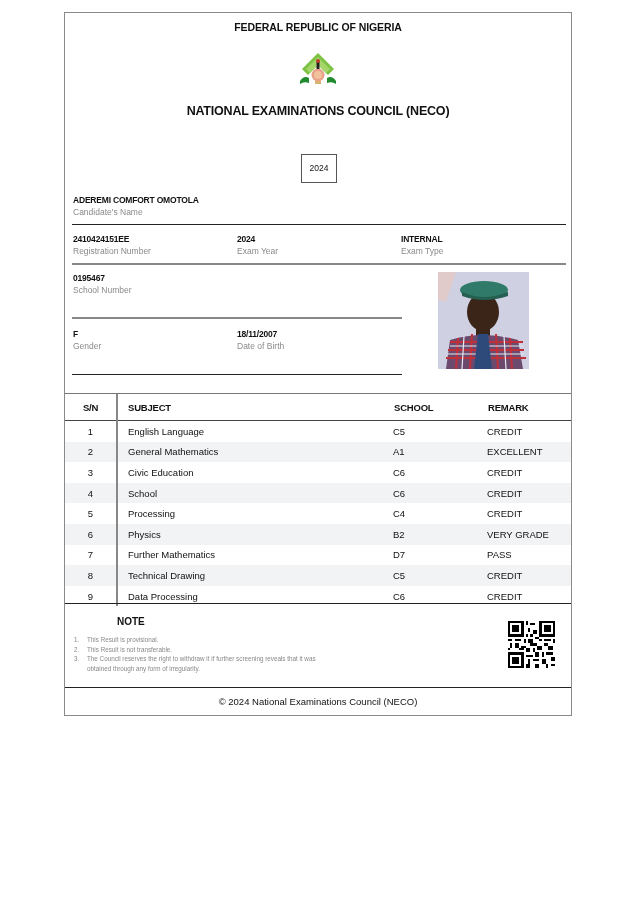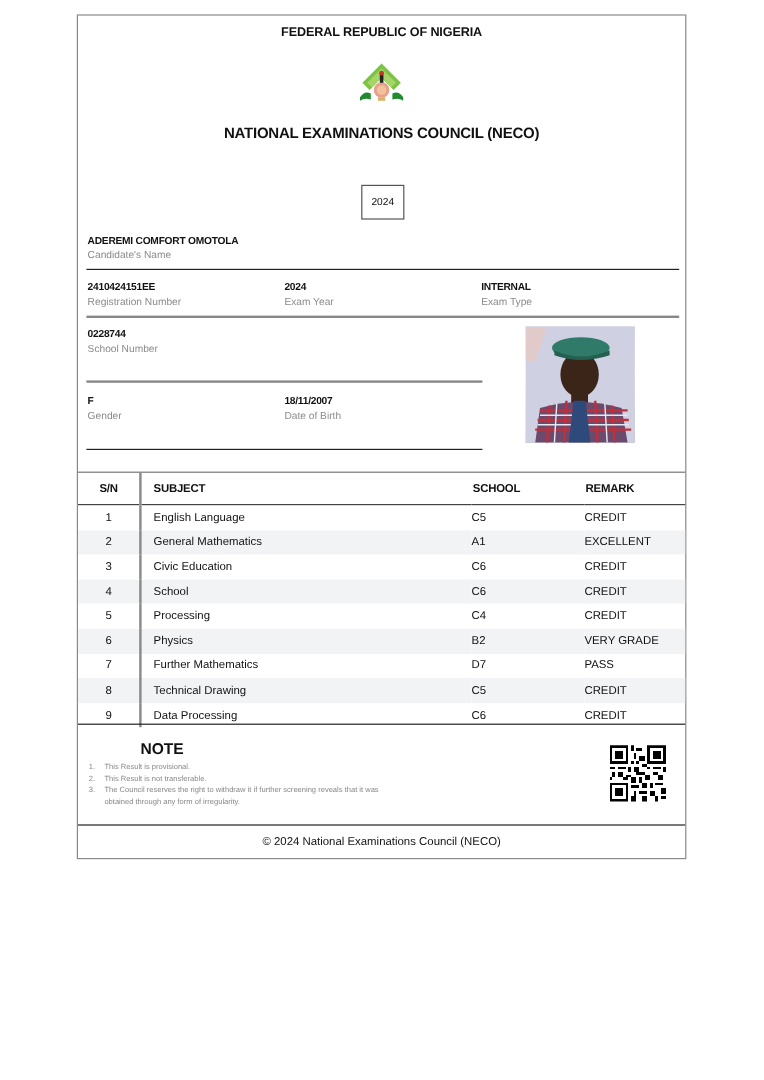--- a/index.html
+++ b/index.html
@@ -18,21 +18,21 @@
   .photo { position: absolute; left: 373px; top: 259px; width: 91px; height: 97px; overflow: hidden; background: linear-gradient(180deg, #c9cbe0 0%, #dcdde8 40%, #b8b9d0 100%); }
   .table-wrap { position: absolute; left: 0; top: 380px; width: 506px; border-top: 1px solid #777; }
   table { border-collapse: collapse; width: 100%; font-size: 9.5px; }
   th { font-weight: bold; text-align: left; height: 24px; border-bottom: 1px solid #444; letter-spacing: -0.2px; }
   td { height: 20.6px; padding: 0; }
   th.sn, td.sn { width: 49px; text-align: center; border-right: 2px solid #888; }
   th.subj, td.subj { padding-left: 10px; width: 264px; }
   th.grade, td.grade { width: 92px; }
   tr.alt td { background: #f2f3f5; }
   .note-section { position: absolute; left: 0; top: 590px; width: 506px; height: 84px; border-top: 1px solid #222; }
-  .note-title { position: absolute; left: 10px; top: 12px; font-size: 13px; font-weight: bold; padding-left: 42px; }
+  .note-title { position: absolute; left: 10px; top: 12px; font-size: 10px; font-weight: bold; padding-left: 42px; }
   .notes { position: absolute; left: 9px; top: 31px; font-size: 6.3px; color: #888; line-height: 9.5px; margin: 0; padding: 0; list-style: none; }
   .notes li { display: flex; }
   .notes .num { width: 13px; flex: none; }
   .qr { position: absolute; left: 443px; top: 17px; width: 47px; height: 47px; }
   .footer { position: absolute; left: 0; top: 674px; width: 506px; height: 28px; border-top: 1px solid #222; text-align: center; font-size: 9.5px; line-height: 28px; }
 </style>
 </head>
 <body>
 
 <div class="doc">
@@ -67,21 +67,21 @@
     <div class="val">2024</div>
     <div class="lbl">Exam Year</div>
   </div>
   <div class="field" style="left:336px; top:221px;">
     <div class="val">INTERNAL</div>
     <div class="lbl">Exam Type</div>
   </div>
   <div class="hline grey" style="left:7px; top:250px; width:494px;"></div>
 
   <div class="field" style="left:8px; top:260px;">
-    <div class="val">0228744</div>
+    <div class="val">0195467</div>
     <div class="lbl">School Number</div>
   </div>
   <div class="hline grey" style="left:7px; top:304px; width:330px;"></div>
 
   <div class="field" style="left:8px; top:316px;">
     <div class="val">F</div>
     <div class="lbl">Gender</div>
   </div>
   <div class="field" style="left:172px; top:316px;">
     <div class="val">18/11/2007</div>

